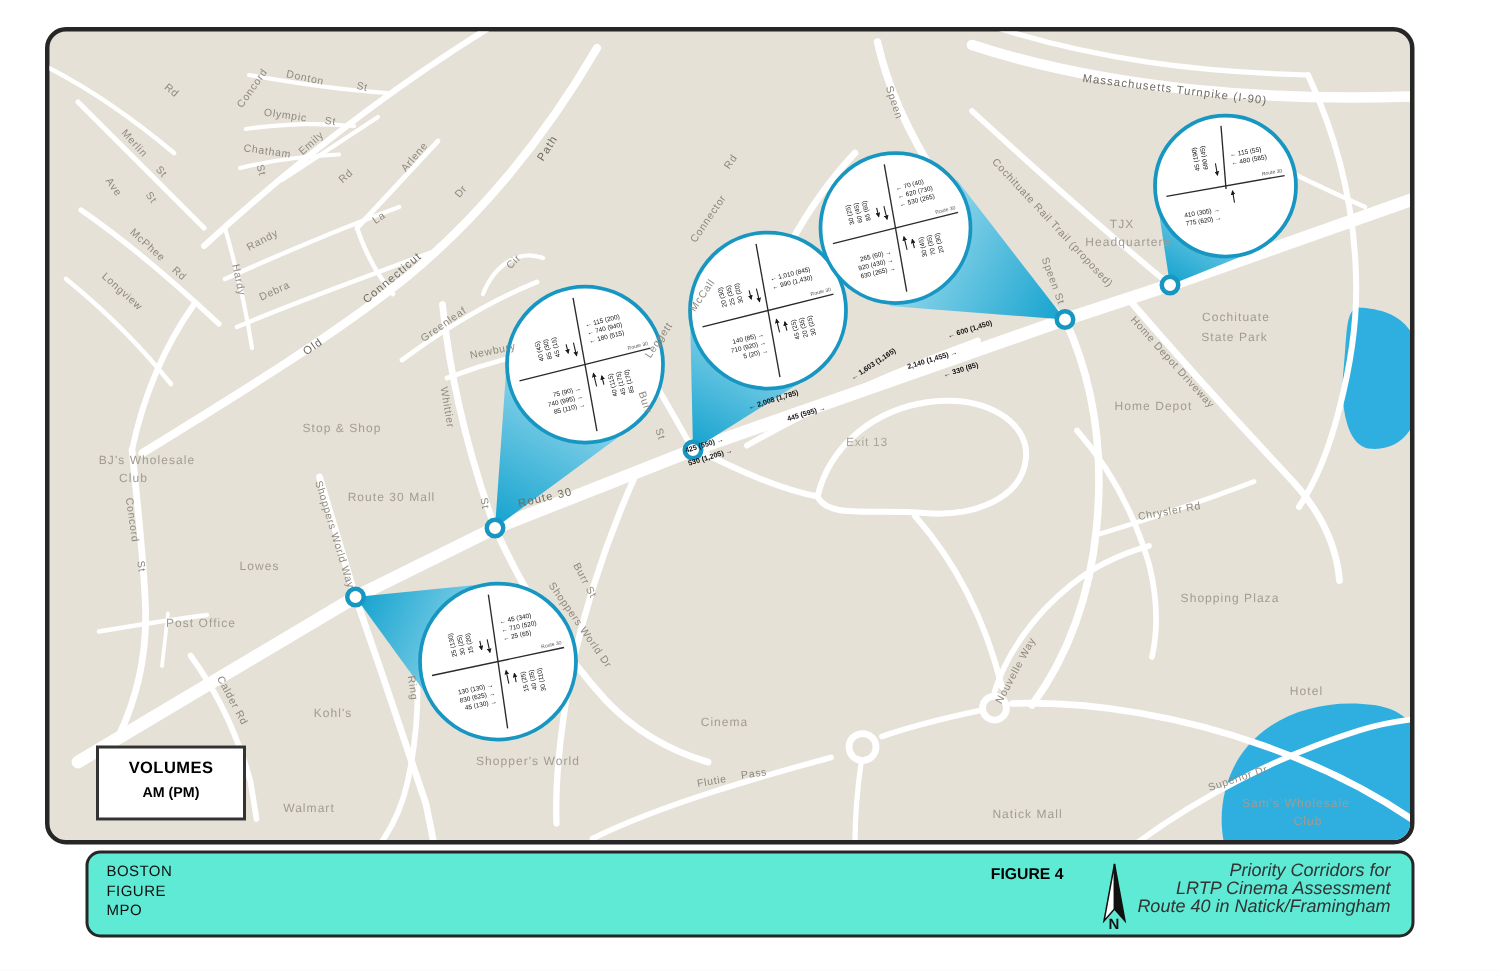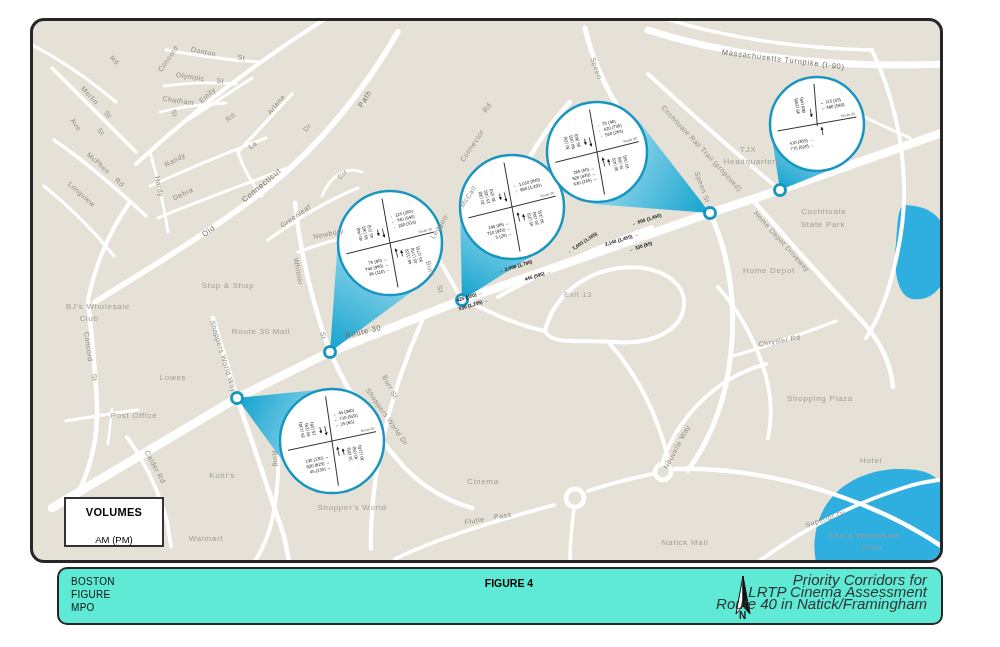--- a/index.html
+++ b/index.html
@@ -15,29 +15,29 @@
   .lbl-street{font-size:7px;fill:#8e897f;letter-spacing:.5px;}
   .lbl-place{font-size:8px;fill:#a19c92;letter-spacing:.7px;}
   .lbl-major{font-size:7.5px;fill:#6f6b62;letter-spacing:.8px;}
   .lbl-exit{font-size:8px;fill:#aaa69c;letter-spacing:.5px;}
   .flow{font-size:4.8px;fill:#111;font-weight:bold;}
   .co-num{font-size:4.3px;fill:#111;}
   .co-road{font-size:3.4px;fill:#555;}
   .legend{position:absolute;left:64px;top:497px;width:96px;height:46px;background:#fff;
     border:2px solid #333;text-align:center;z-index:5;}
   .legend .t1{font-size:11px;font-weight:bold;margin-top:7px;letter-spacing:.3px;}
-  .legend .t2{font-size:9.5px;font-weight:normal;margin-top:16px;}
+  .legend .t2{font-size:9.5px;font-weight:bold;margin-top:5px;}
   .footer{position:absolute;left:57px;top:567px;width:882px;height:54px;background:#5eead4;
     border:2px solid var(--ink);border-radius:10px;}
   .footer .org{position:absolute;left:12px;top:6px;font-size:10px;color:#111;line-height:13px;letter-spacing:.3px;}
-  .footer .center{position:absolute;left:250px;top:8px;width:400px;text-align:center;}
+  .footer .center{position:absolute;left:250px;top:8px;width:400px;text-align:right;}
   .footer .center .f-title{font-size:10.5px;font-weight:bold;}
   .footer .center .f-sub{font-size:10.5px;font-weight:bold;margin-top:3px;}
   .footer .credits{position:absolute;right:14px;top:5px;text-align:right;
-    font-size:15px;font-style:italic;color:#333;line-height:12px;}
+    font-size:12px;font-style:italic;color:#333;line-height:12px;}
   .footer .narrow{position:absolute;left:672px;top:4px;}
 </style>
 </head>
 <body>
 
 <div class="page">
 
   <div class="map-frame">
     <svg id="mapsvg" width="1000" height="647" viewBox="0 0 1000 647">
       <defs>

